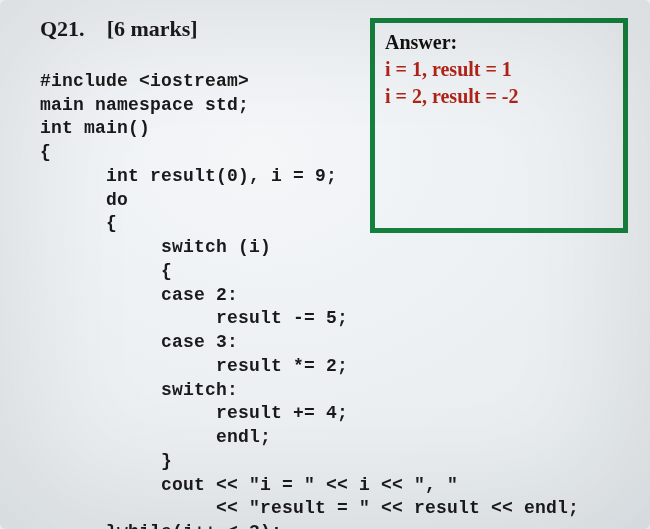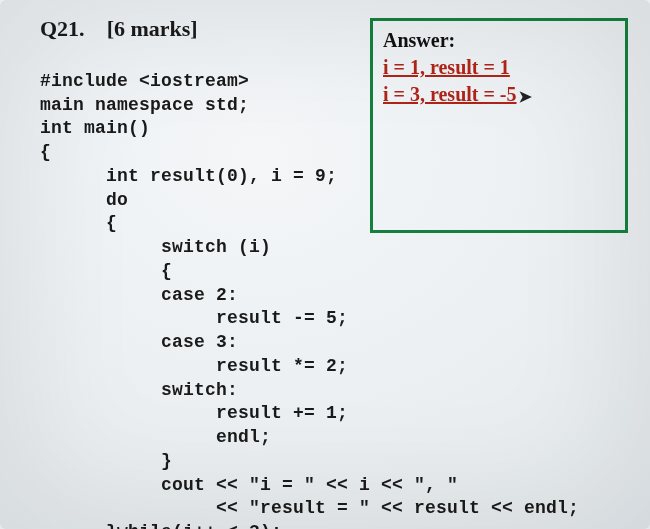--- a/index.html
+++ b/index.html
@@ -33,36 +33,35 @@
     white-space: pre;
     line-height: 1.32;
     letter-spacing: 0.2px;
   }
   .answer-box {
     position: absolute;
     right: 22px;
     top: 18px;
     width: 258px;
     height: 215px;
-    border: 3px solid #15803d;
+    border: 5px solid #15803d;
     background: rgba(255,255,255,0);
     padding: 6px 10px 8px 10px;
     box-sizing: border-box;
     font-family: "Times New Roman", Times, serif;
     font-size: 20px;
     line-height: 1.35;
   }
   .answer-title {
     font-weight: bold;
     color: #111;
   }
   .answer-line {
     color: #b02418;
     font-weight: bold;
-    text-decoration: underline;
   }
   .cursor {
     display: inline-block;
     font-size: 16px;
     color: #222;
     vertical-align: middle;
     margin-left: 2px;
   }
   
   .vignette {
@@ -90,30 +89,28 @@
 <span>      int result(0), i = 9;</span>
 <span>      do</span>
 <span>      {</span>
 <span>           switch (i)</span>
 <span>           {</span>
 <span>           case 2:</span>
 <span>                result -= 5;</span>
 <span>           case 3:</span>
 <span>                result *= 2;</span>
 <span>           switch:</span>
-<span>                result += 1;</span>
+<span>                result += 4;</span>
 <span>                endl;</span>
 <span>           }</span>
 <span>           cout &lt;&lt; "i = " &lt;&lt; i &lt;&lt; ", "</span>
 <span>                &lt;&lt; "result = " &lt;&lt; result &lt;&lt; endl;</span>
 <span>      }while(i++ &lt; 3);</span>
 
 </div>
 
 <div class="answer-box">
   <div class="answer-title">Answer:</div>
   <div class="answer-line">i = 1,  result = 1</div>
-  <div class="answer-line">
-    <span>i = 3,  result = -5</span><span class="cursor">➤</span>
-  </div>
+  <div class="answer-line">i = 2,  result = -2</div>
 </div>
 
 <div class="vignette"></div>
 
 </body></html>

